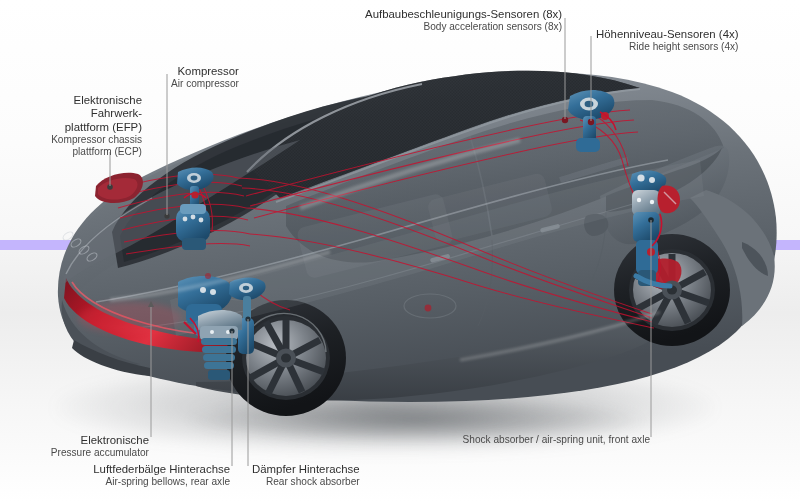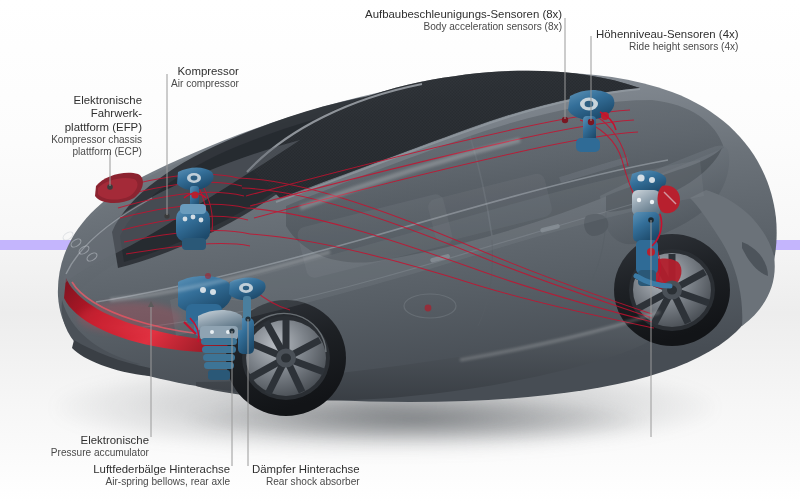--- a/index.html
+++ b/index.html
@@ -440,15 +440,16 @@
     <div class="de">Luftfederbälge Hinterachse</div>
     <div class="en">Air-spring bellows, rear axle</div>
   </div>
 
   <div class="label left" style="left:252px;top:463px;">
     <div class="de">Dämpfer Hinterachse</div>
     <div class="en">Rear shock absorber</div>
   </div>
 
   <div class="label right" style="right:150px;top:434px;">
+    <div class="en">Shock absorber / air-spring unit, front axle</div>
   </div>
 
 </div>
 
 </body></html>

